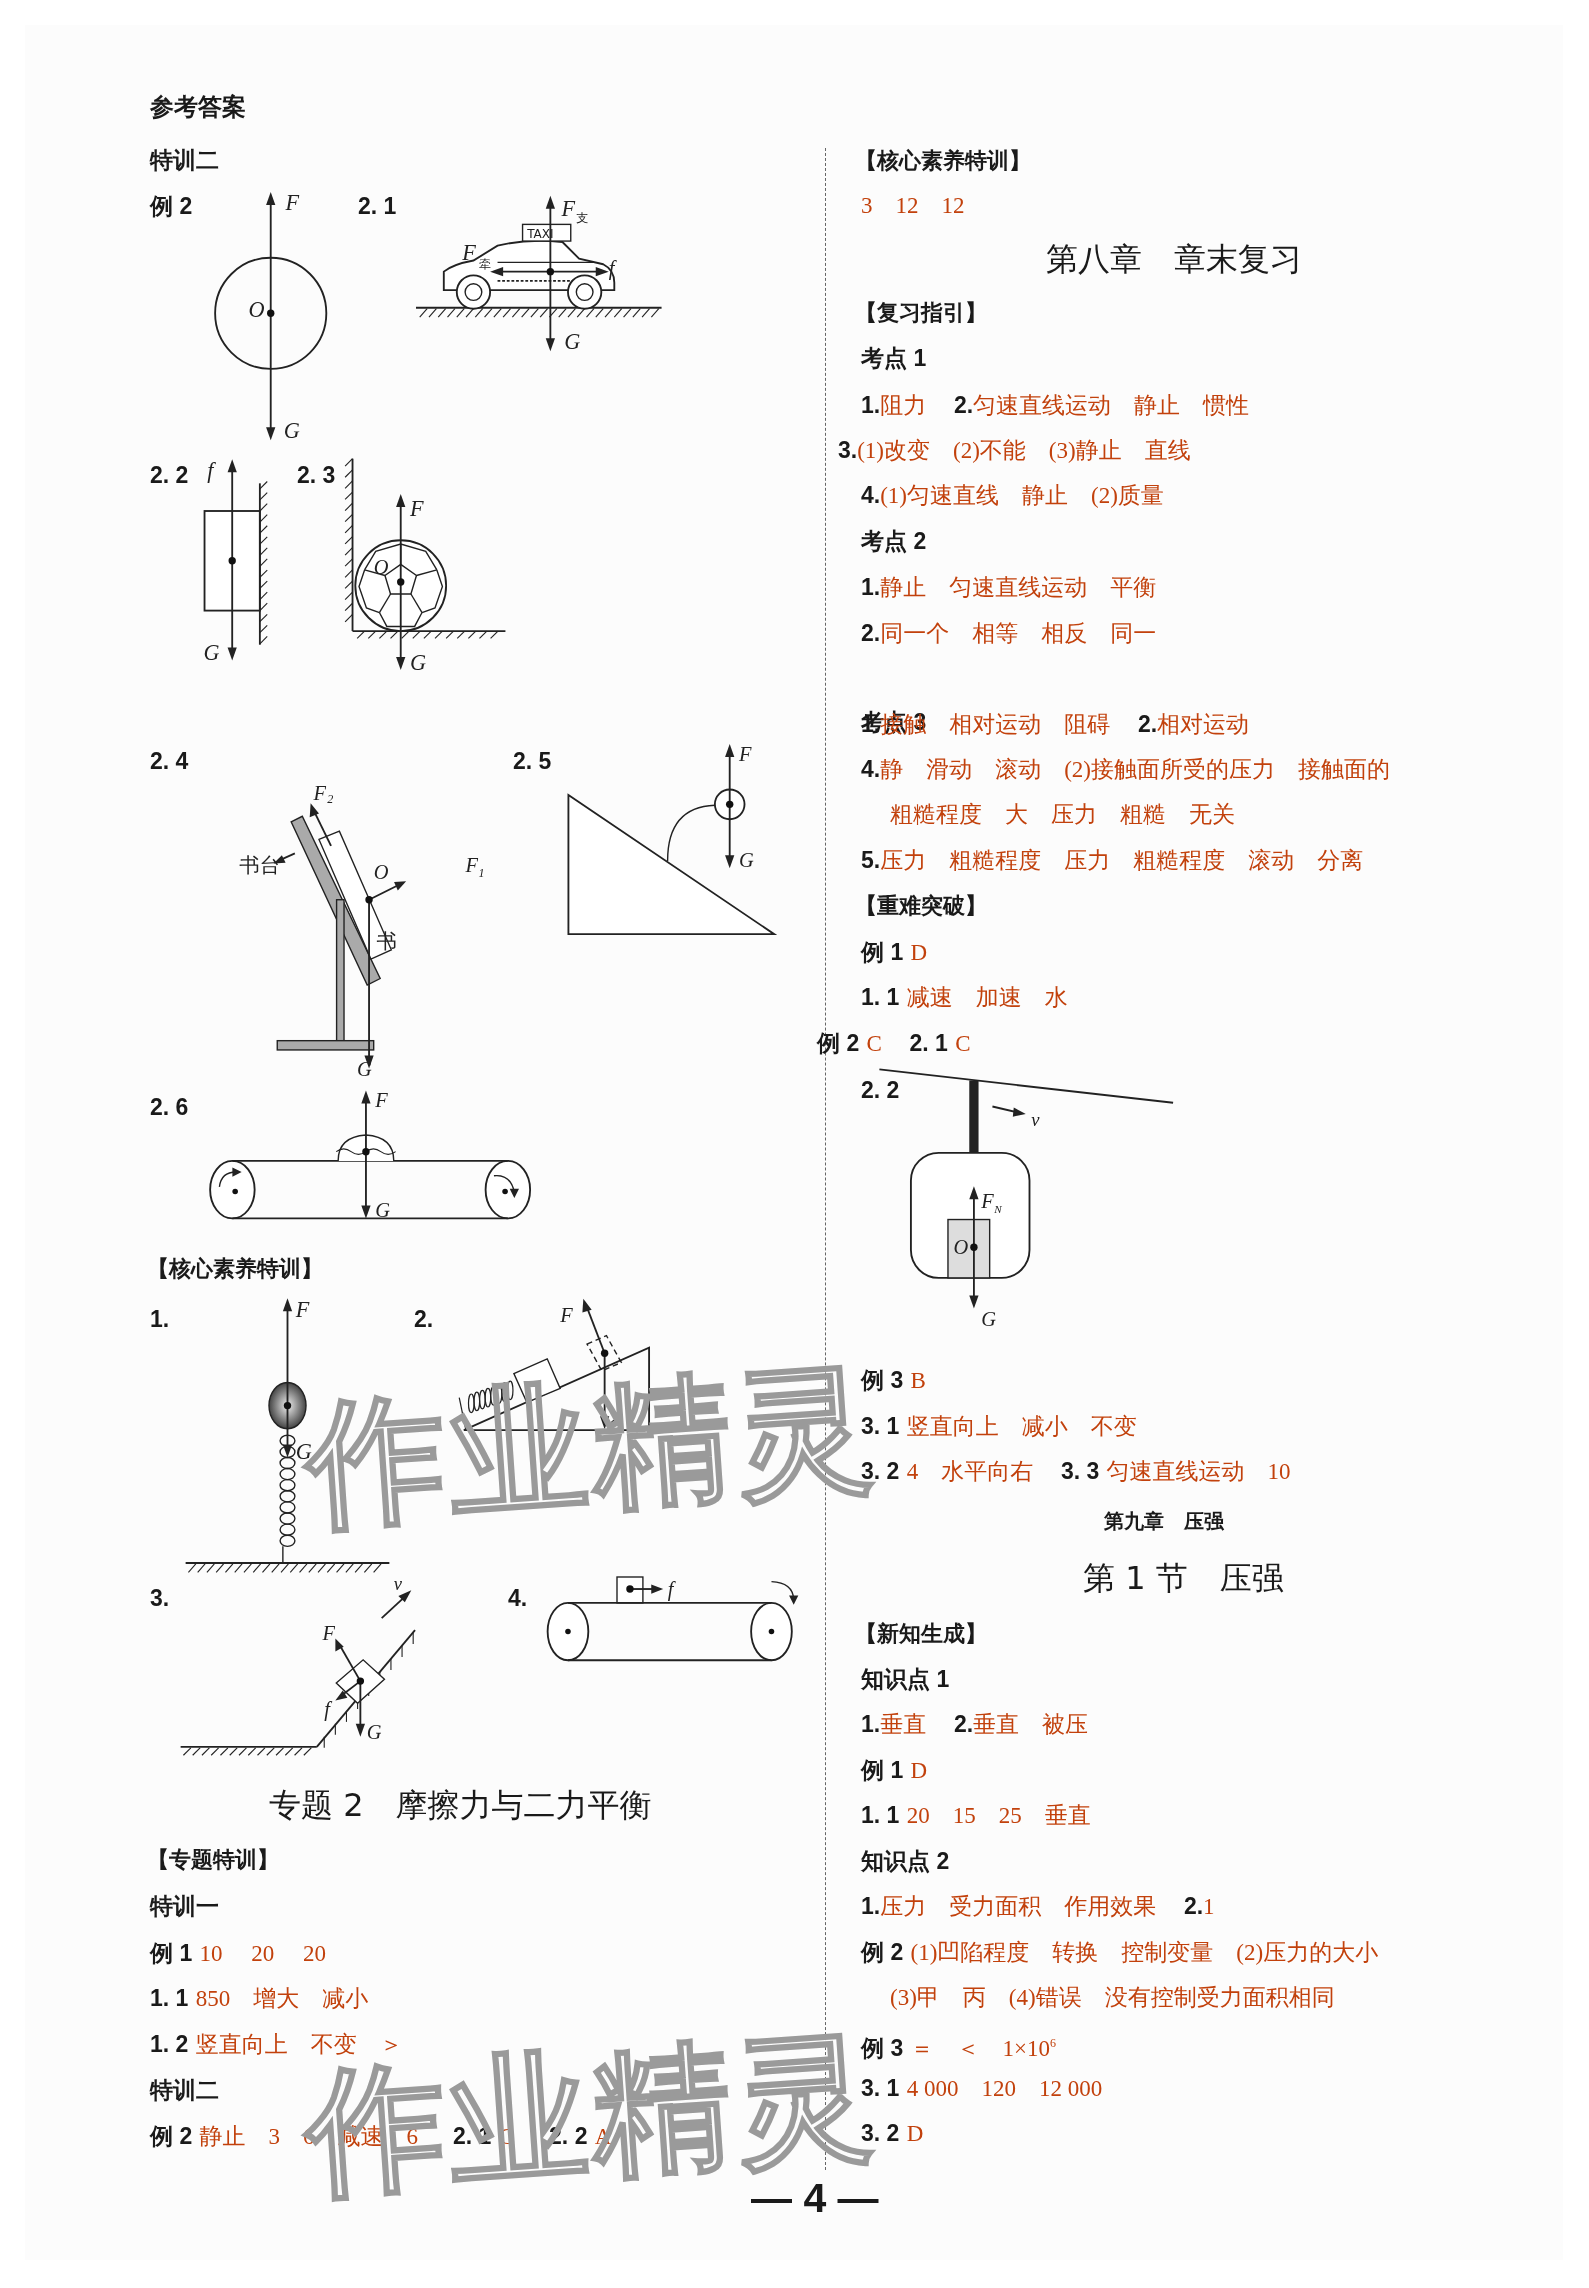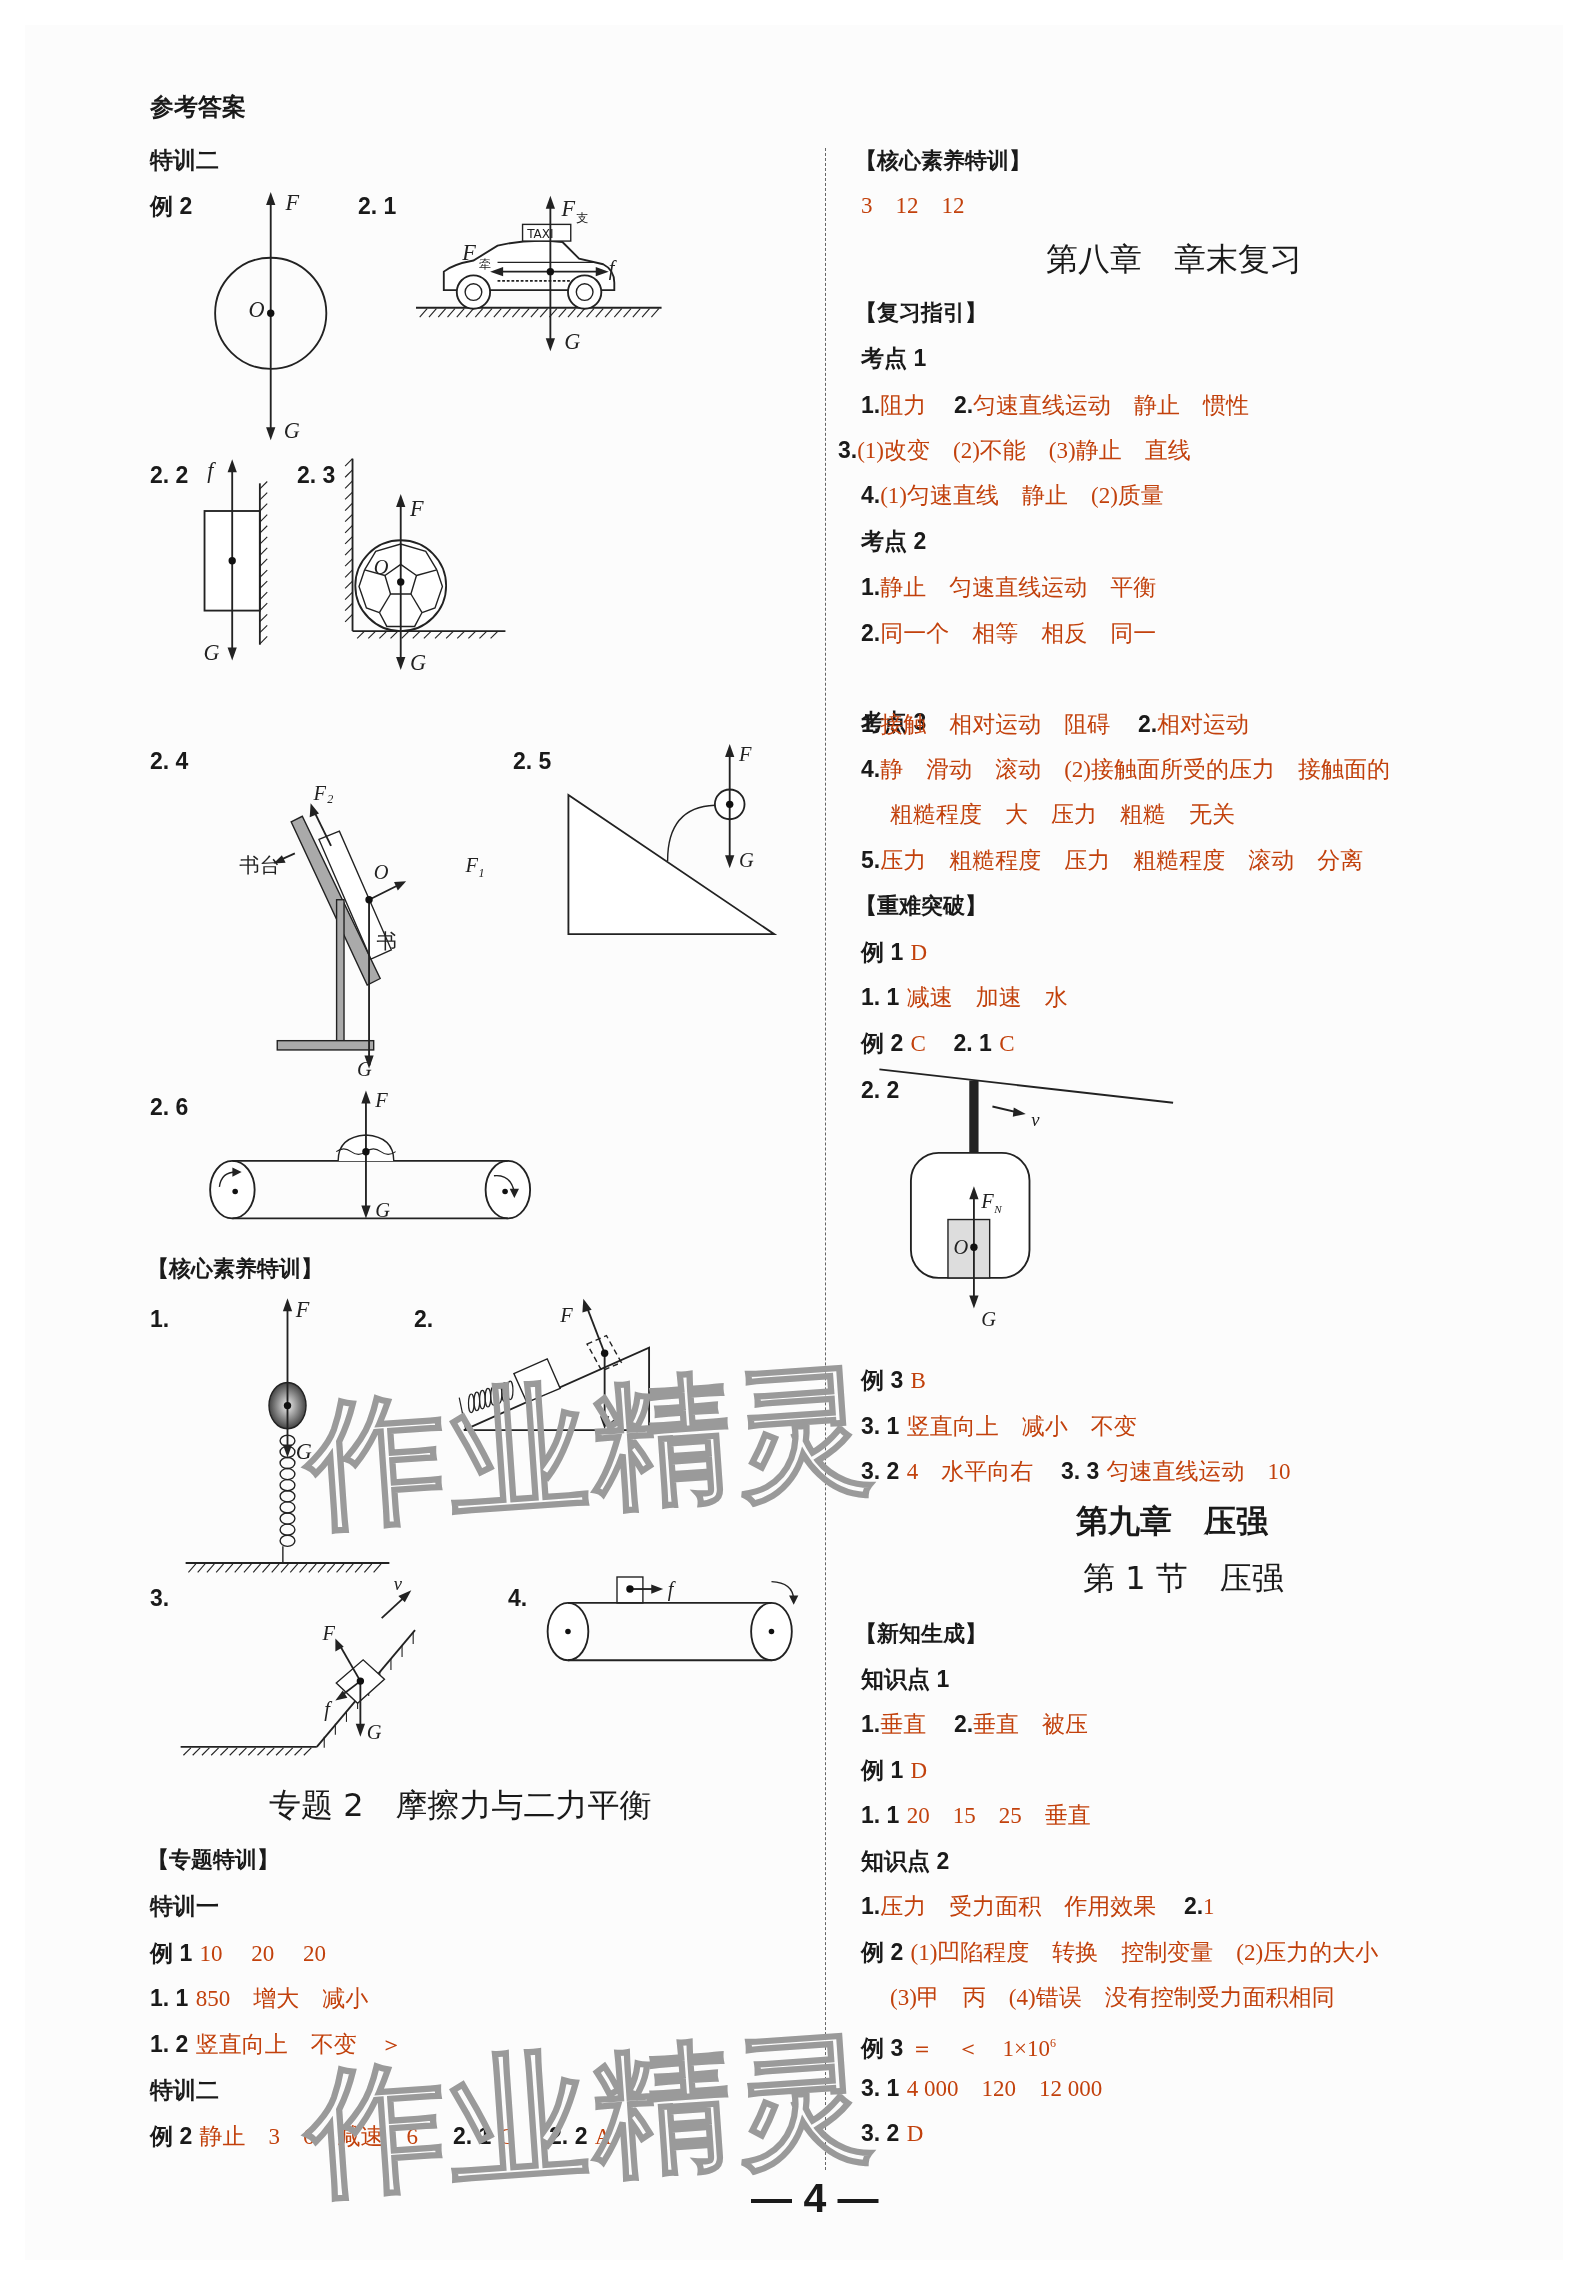--- a/index.html
+++ b/index.html
@@ -5,21 +5,21 @@
   html, body { margin:0; padding:0; background:#ffffff; }
   body { width:1590px; height:2288px; position:relative; overflow:hidden;
          font-family:"DejaVu Sans", "Liberation Sans", sans-serif; color:#1a1a1a; }
   .page { position:absolute; left:25px; top:25px; width:1538px; height:2235px; background:#fcfcfc; }
   .t { position:absolute; white-space:nowrap; font-size:23px; line-height:28px; }
   .b { font-weight:bold; }
   .sans { font-family:"Liberation Sans", "DejaVu Sans", sans-serif; }
   .ans { font-family:"Liberation Serif", "DejaVu Serif", serif; color:#c2410c; }
   .label { font-family:"Liberation Sans", "DejaVu Sans", sans-serif; font-weight:bold; }
   .h1 { font-size:32px; line-height:37px; }
-  .h1b { font-size:32px; line-height:37px; font-weight:bold; }
+  .h1b { font-size:20px; line-height:37px; font-weight:bold;margin-left:28px; }
   .divider { position:absolute; left:825px; top:148px; width:0; height:2022px; border-left:1.9px dashed #666; }
   svg { position:absolute; overflow:visible; }
   svg text { font-family:"Liberation Serif", "DejaVu Serif", serif; font-style:italic; fill:#222; }
   svg .cn { font-style:normal; font-family:"DejaVu Sans", sans-serif; }
   .gap { display:inline-block; width:20.4px; }
   .wm { position:absolute; font-family:"DejaVu Sans", sans-serif; font-size:139px; font-weight:bold;
         color:transparent; -webkit-text-stroke:1.9px #9a9a9a; letter-spacing:3.7px; transform:rotate(-4deg); }
   .pageno { position:absolute; left:751px; top:2175px; font-size:41px; font-weight:bold;
             font-family:"Liberation Sans", sans-serif; }
 </style>
@@ -460,21 +460,21 @@
 <div class="t" style="left:861px;top:846px;">
   <span class="label">5.</span><span class="ans">压力　粗糙程度　压力　粗糙程度　滚动　分离</span>
 </div>
 <div class="t sans b" style="left:855px;top:892px;font-size:22px;">【重难突破】</div>
 <div class="t" style="left:861px;top:938px;">
   <span class="label">例 1</span> <span class="ans">D</span>
 </div>
 <div class="t" style="left:861px;top:983px;">
   <span class="label">1. 1</span> <span class="ans">减速　加速　水</span>
 </div>
-<div class="t" style="left:861px;top:1029px;text-align:center;">
+<div class="t" style="left:817px;top:1029px;text-align:center;">
   <span class="label">例 2</span> <span class="ans">C</span>
   <span class="gap"></span><span class="label">2. 1</span> <span class="ans">C</span>
 </div>
 <div class="t label" style="left:861px;top:1076px;">2. 2</div>
 
 <svg style="left:872px;top:1062px;" width="315" height="278" viewBox="0 0 340 300">
   <line x1="8" y1="8" x2="325" y2="44" stroke="#222" stroke-width="2"></line>
   <rect x="105" y="20" width="10" height="78" fill="#222"></rect>
   <line x1="130" y1="48" x2="160" y2="55" stroke="#222" stroke-width="2"></line>
   <polygon points="166,56 153,49 152,59" fill="#222"></polygon>

